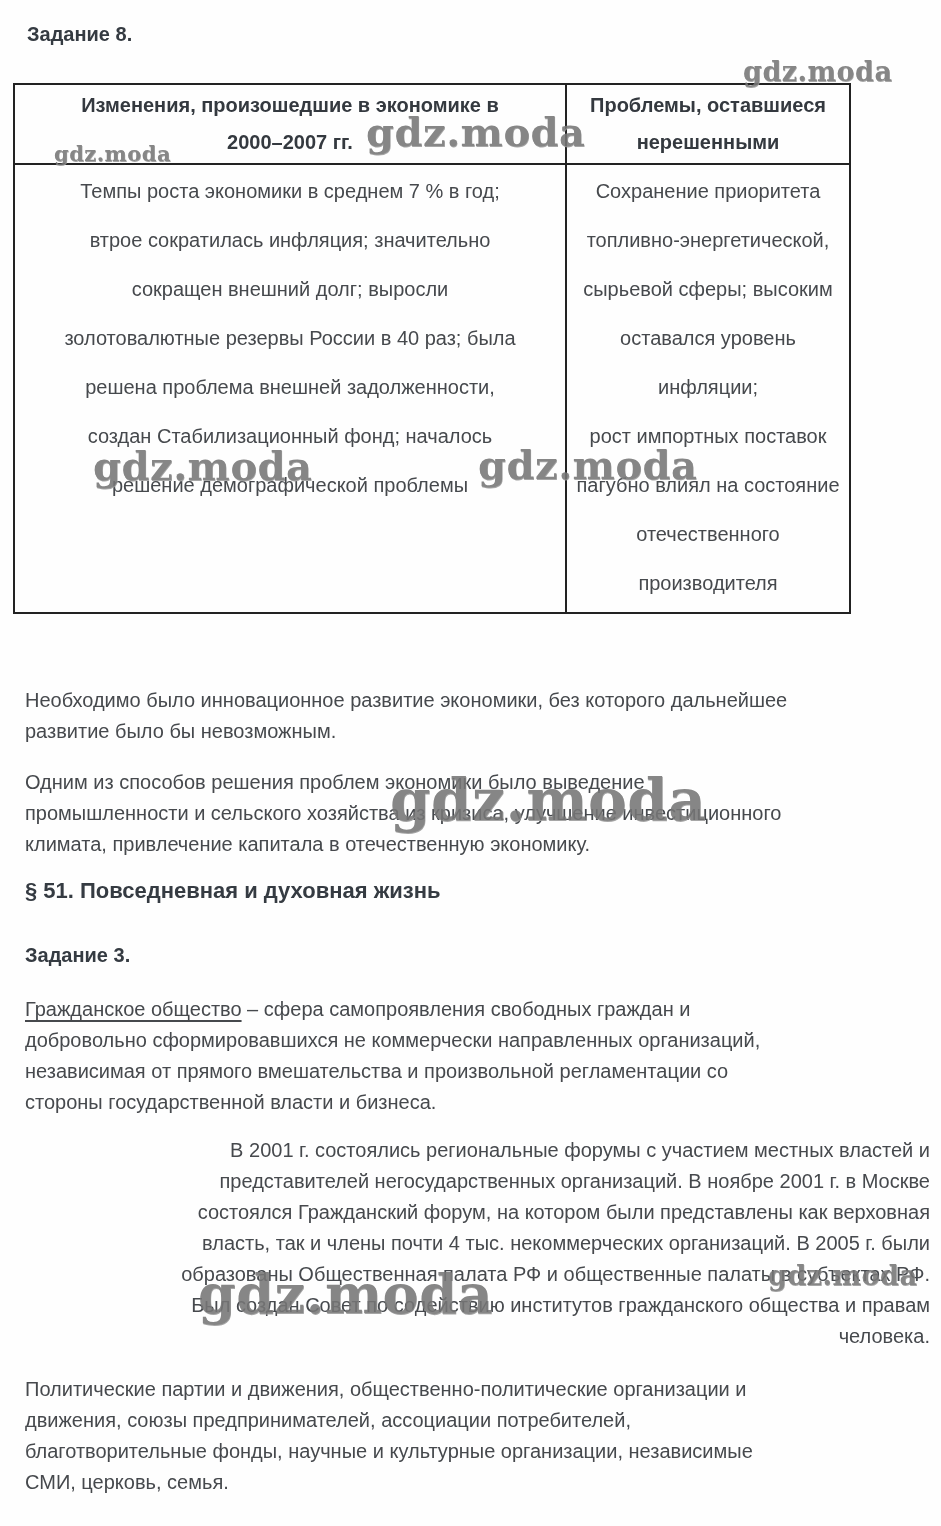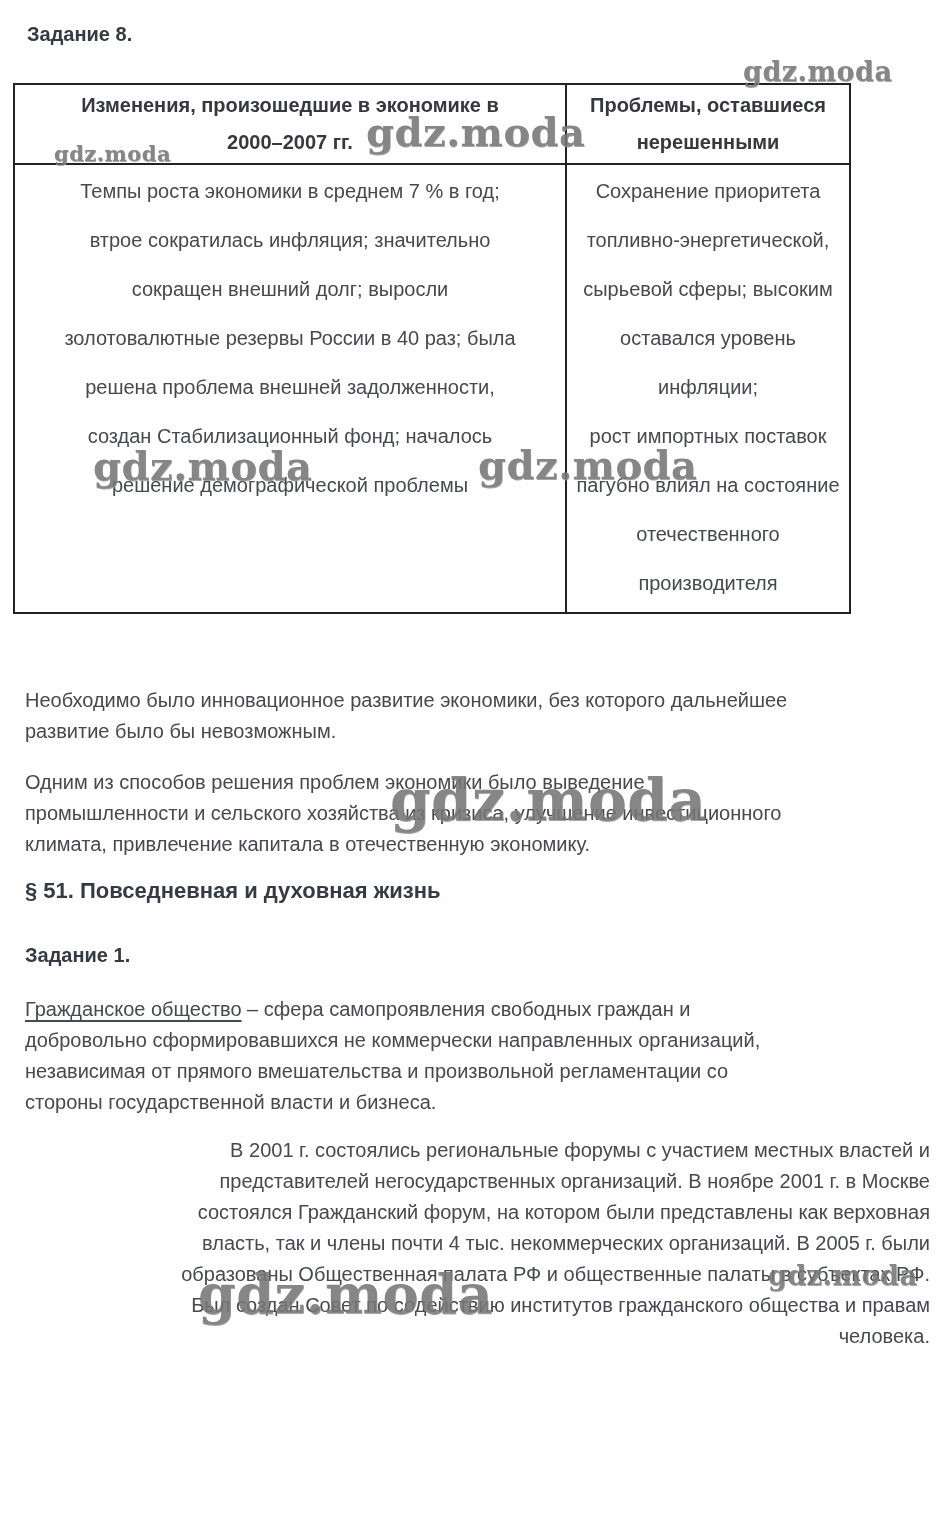--- a/index.html
+++ b/index.html
@@ -114,35 +114,39 @@
 
   <p class="body-par p1">Необходимо было инновационное развитие экономики, без которого дальнейшее
 развитие было бы невозможным.</p>
 
   <p class="body-par p2">Одним из способов решения проблем экономики было выведение
 промышленности и сельского хозяйства из кризиса, улучшение инвестиционного
 климата, привлечение капитала в отечественную экономику.</p>
 
   <h2 class="section-heading">§ 51. Повседневная и духовная жизнь</h2>
 
-  <h2 class="task-label t1">Задание 1.</h2>
+  <h2 class="task-label t1">Задание 3.</h2>
 
   <p class="body-par p3"><span class="term">Гражданское общество</span><span> – сфера самопроявления свободных граждан и
 добровольно сформировавшихся не коммерчески направленных организаций,
 независимая от прямого вмешательства и произвольной регламентации со
 стороны государственной власти и бизнеса.</span></p>
 
   <p class="body-par p4">В 2001 г. состоялись региональные форумы с участием местных властей и
 представителей негосударственных организаций. В ноябре 2001 г. в Москве
 состоялся Гражданский форум, на котором были представлены как верховная
 власть, так и члены почти 4 тыс. некоммерческих организаций. В 2005 г. были
 образованы Общественная палата РФ и общественные палаты в субъектах РФ.
 Был создан Совет по содействию институтов гражданского общества и правам
 человека.</p>
 
+  <p class="body-par p5">Политические партии и движения, общественно-политические организации и
+движения, союзы предпринимателей, ассоциации потребителей,
+благотворительные фонды, научные и культурные организации, независимые
+СМИ, церковь, семья.</p>
 
   <span class="wm wm1">gdz.moda</span>
   <span class="wm wm2">gdz.moda</span>
   <span class="wm wm3">gdz.moda</span>
   <span class="wm wm4">gdz.moda</span>
   <span class="wm wm5">gdz.moda</span>
   <span class="wm wm6">gdz.moda</span>
   <span class="wm wm7">gdz.moda</span>
   <span class="wm wm8">gdz.moda</span>
 

